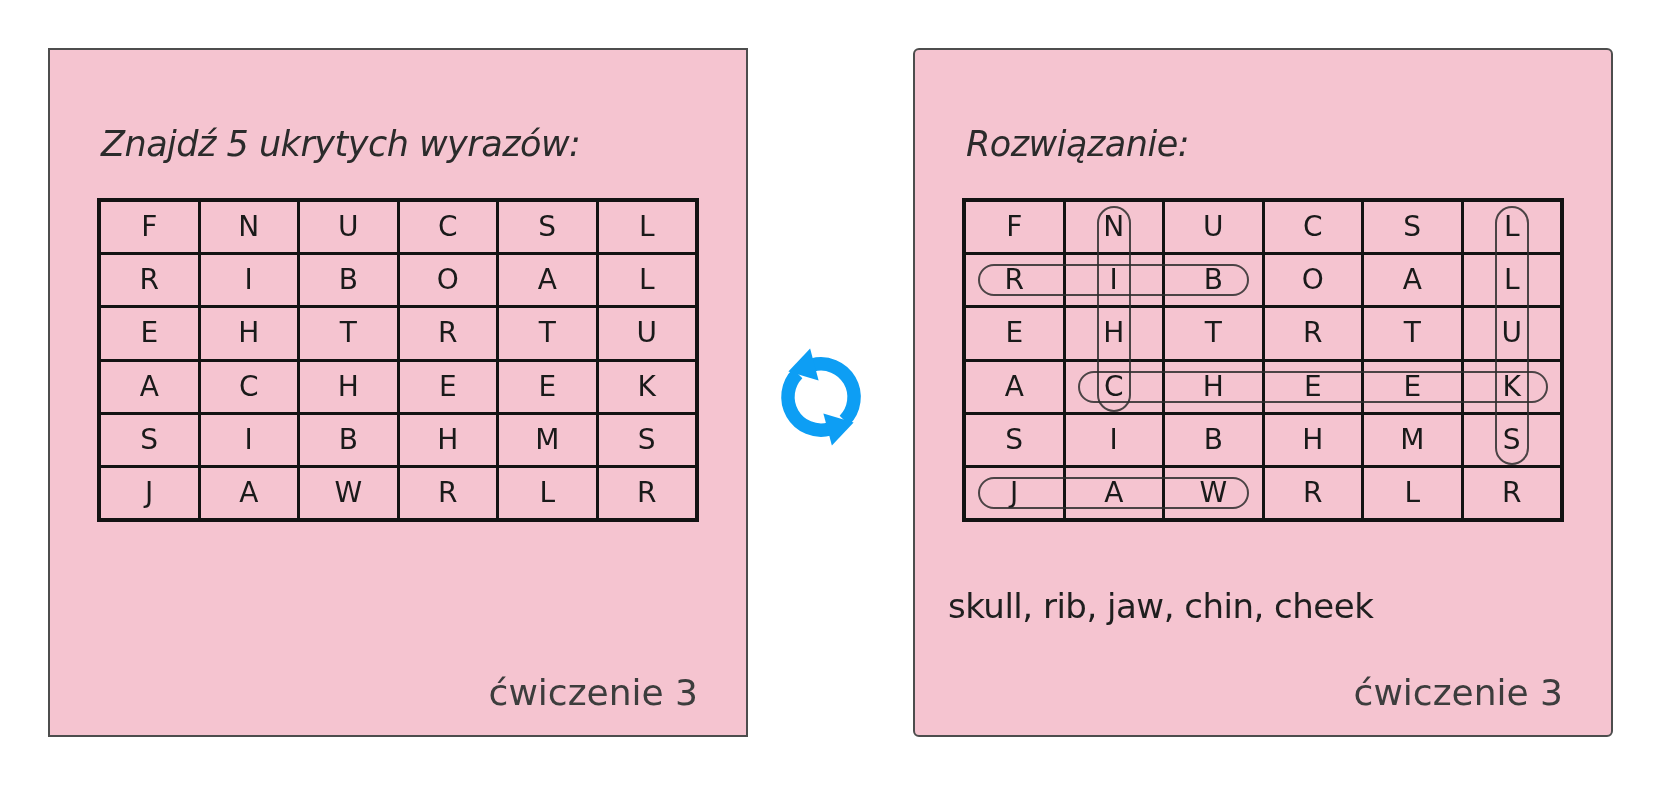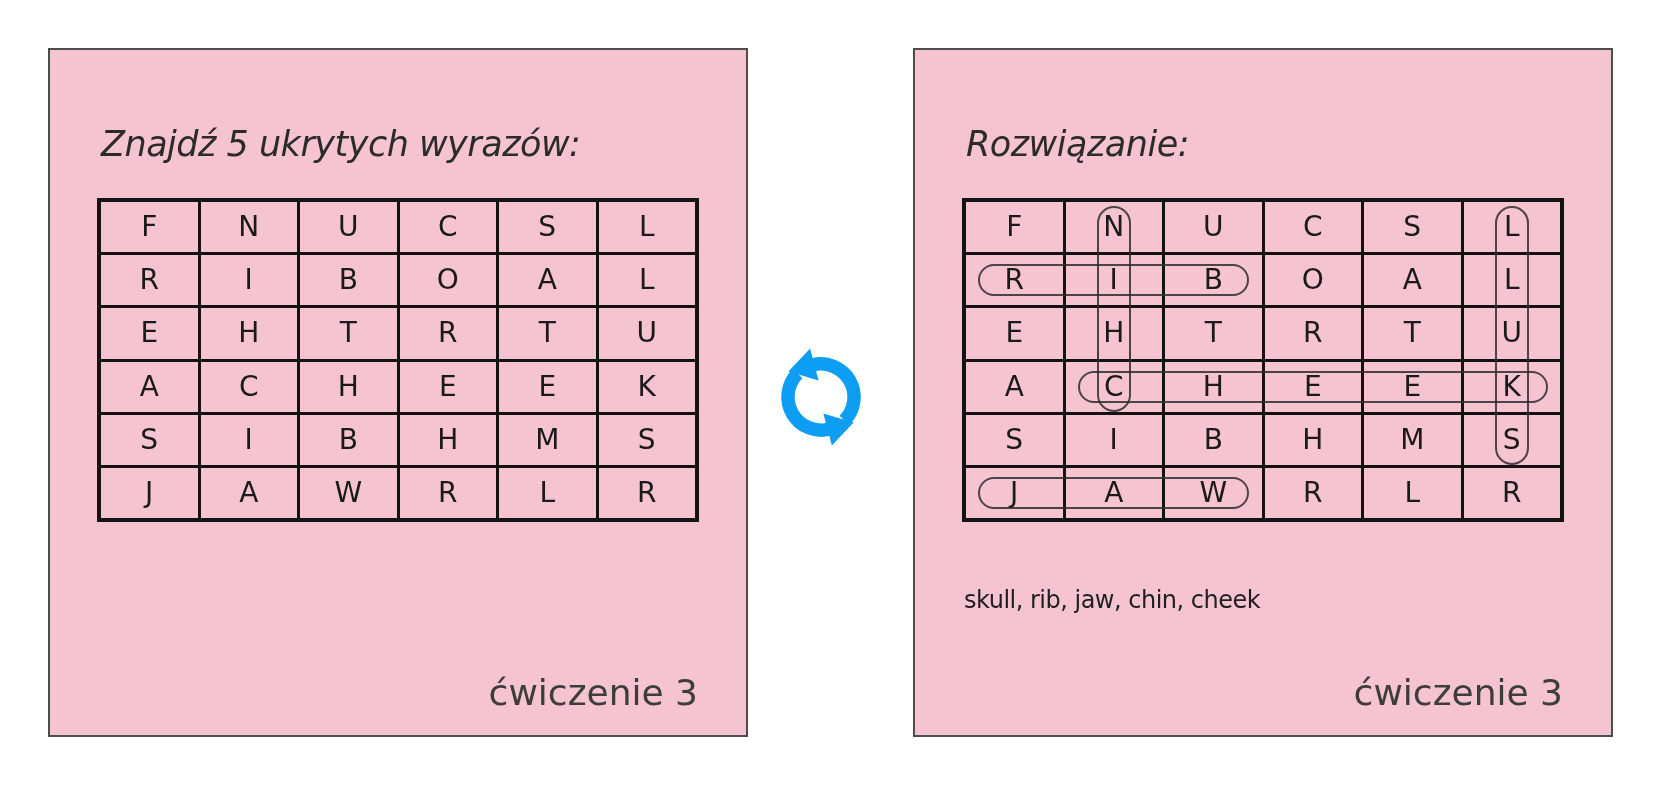--- a/index.html
+++ b/index.html
@@ -1,33 +1,33 @@
 <!DOCTYPE html>
 <html><head>
 <meta charset="utf-8">
 <style>
   html,body{margin:0;padding:0;background:#ffffff;}
   body{width:1663px;height:787px;position:relative;overflow:hidden;
        font-family:"DejaVu Sans",sans-serif;}
   .panel{position:absolute;top:48px;width:700px;height:689px;
          background:#f5c4d0;border:2px solid #4d4d4d;box-sizing:border-box;}
   #left-panel{left:48px;}
-  #right-panel{left:913px;}
+  #right-panel{left:913px;border-radius:6px;}
   .panel-title{position:absolute;left:51px;top:49px;font-size:35px;
                font-style:italic;color:#2b2b2b;letter-spacing:-0.5px;white-space:nowrap;margin-top:25px;}
   .grid{position:absolute;left:47px;top:148px;width:602px;height:324px;
         box-sizing:border-box;border:4px solid #131313;background:#131313;
         display:grid;grid-template-columns:repeat(6,1fr);
         grid-template-rows:repeat(6,1fr);gap:3px;}
   .cell{background:#f5c4d0;display:flex;align-items:center;justify-content:center;
         font-size:28px;color:#1a1a1a;line-height:1;}
   .capsule{position:absolute;border:2.5px solid rgba(45,45,45,.85);
            border-radius:17px;box-sizing:border-box;background:transparent;
            pointer-events:none;}
-  .answers{position:absolute;left:49px;top:536px;font-size:24px;color:#1f1f1f;
+  .answers{position:absolute;left:33px;top:536px;font-size:34px;color:#1f1f1f;
            letter-spacing:-0.5px;white-space:nowrap;}
   .footer{position:absolute;right:48px;bottom:22px;font-size:36px;color:#3d3d3d;
           white-space:nowrap;}
   #swap-icon{position:absolute;left:763px;top:337px;width:116px;height:120px;
              cursor:pointer;}
 </style>
 </head>
 <body>
 
 <div class="panel" id="left-panel">

